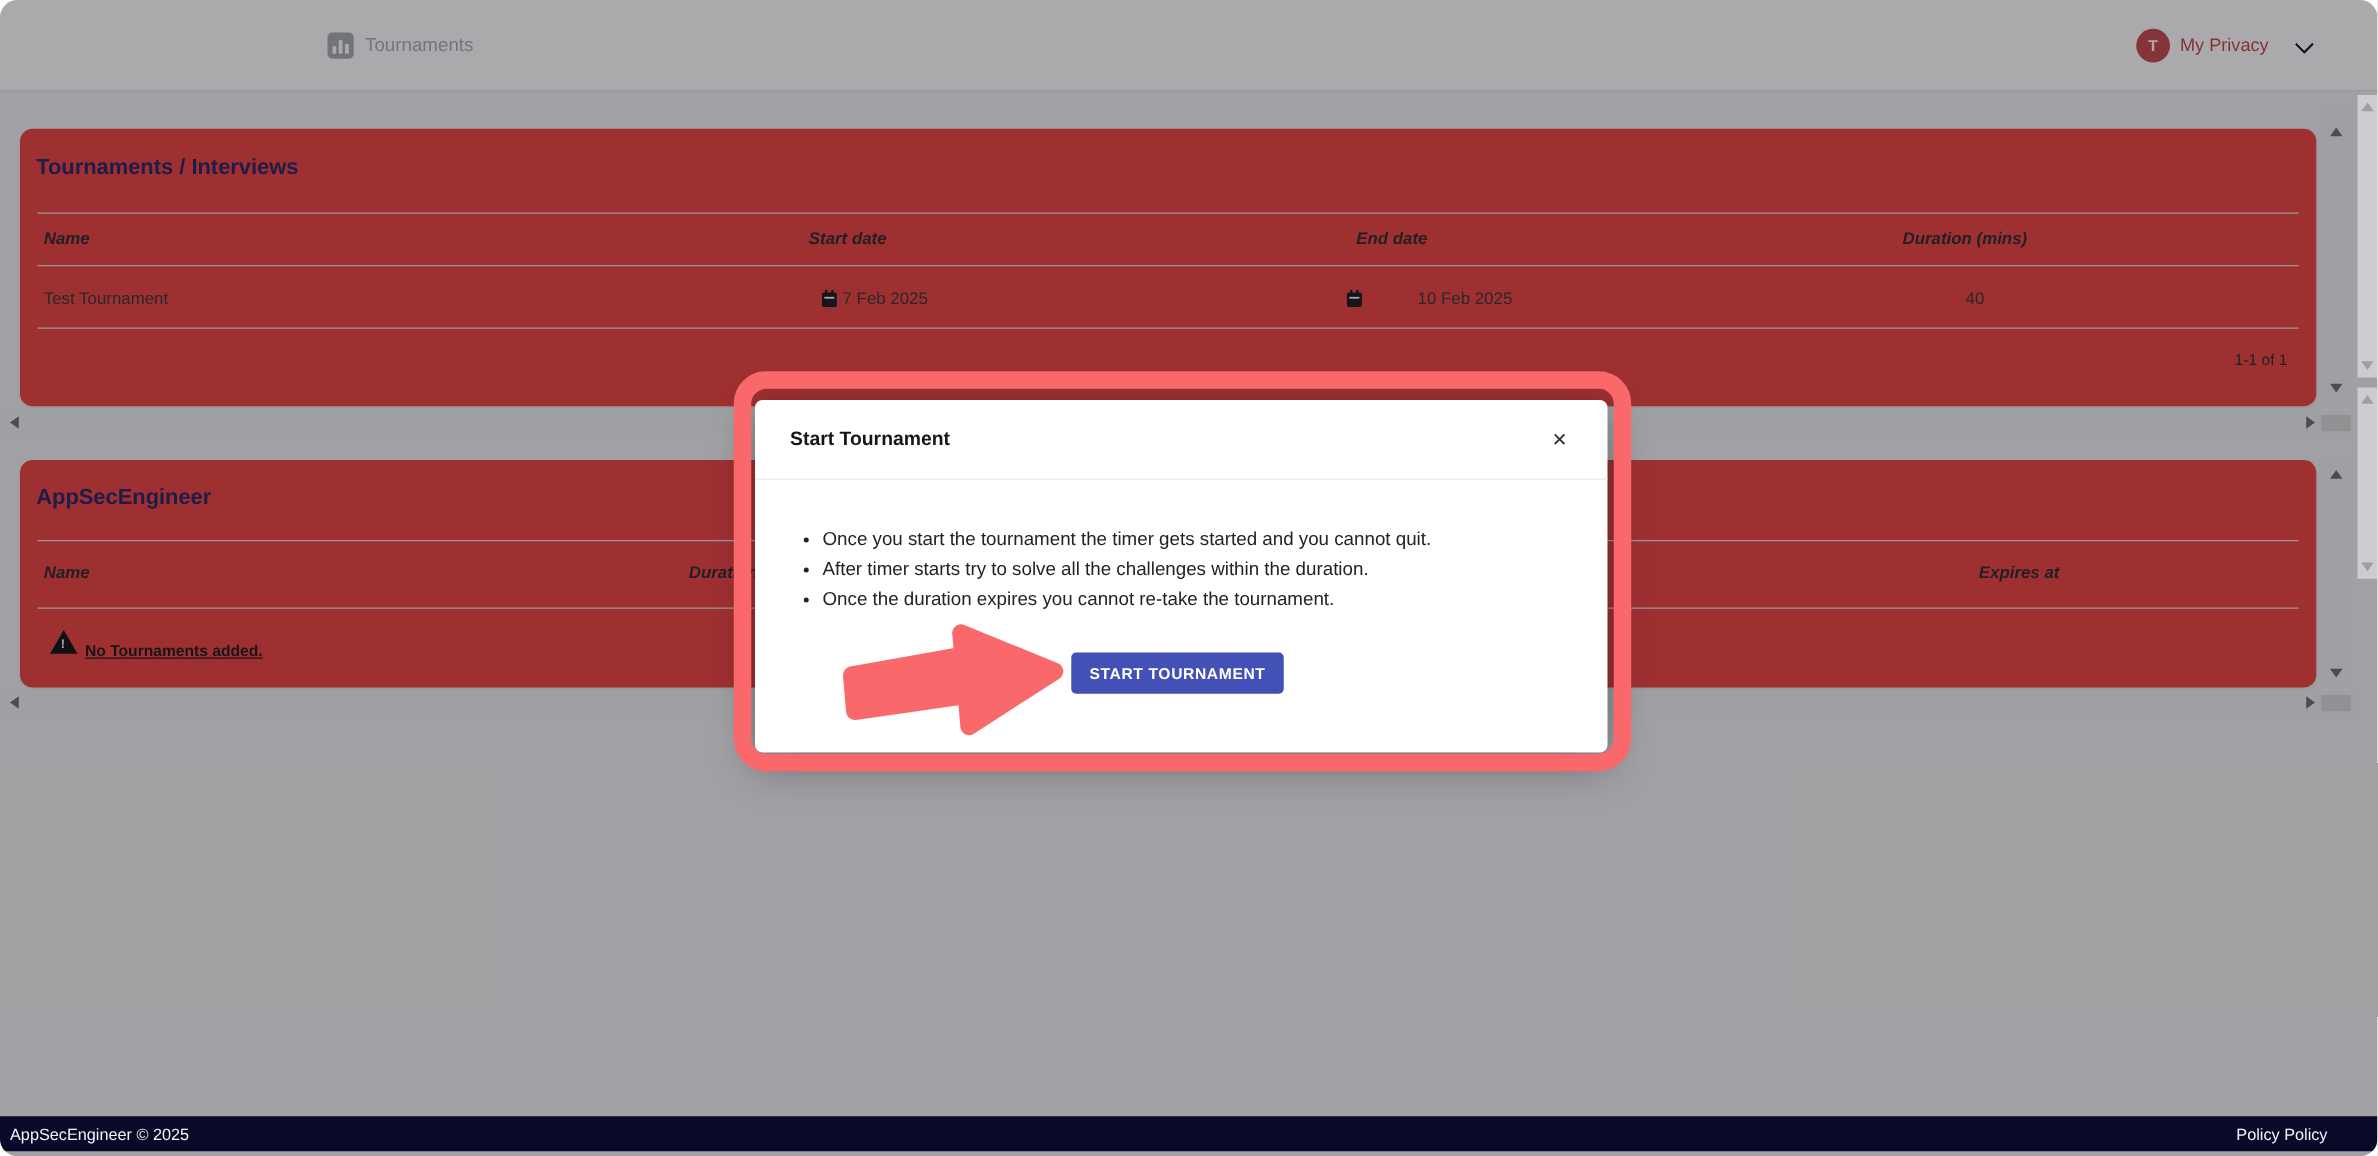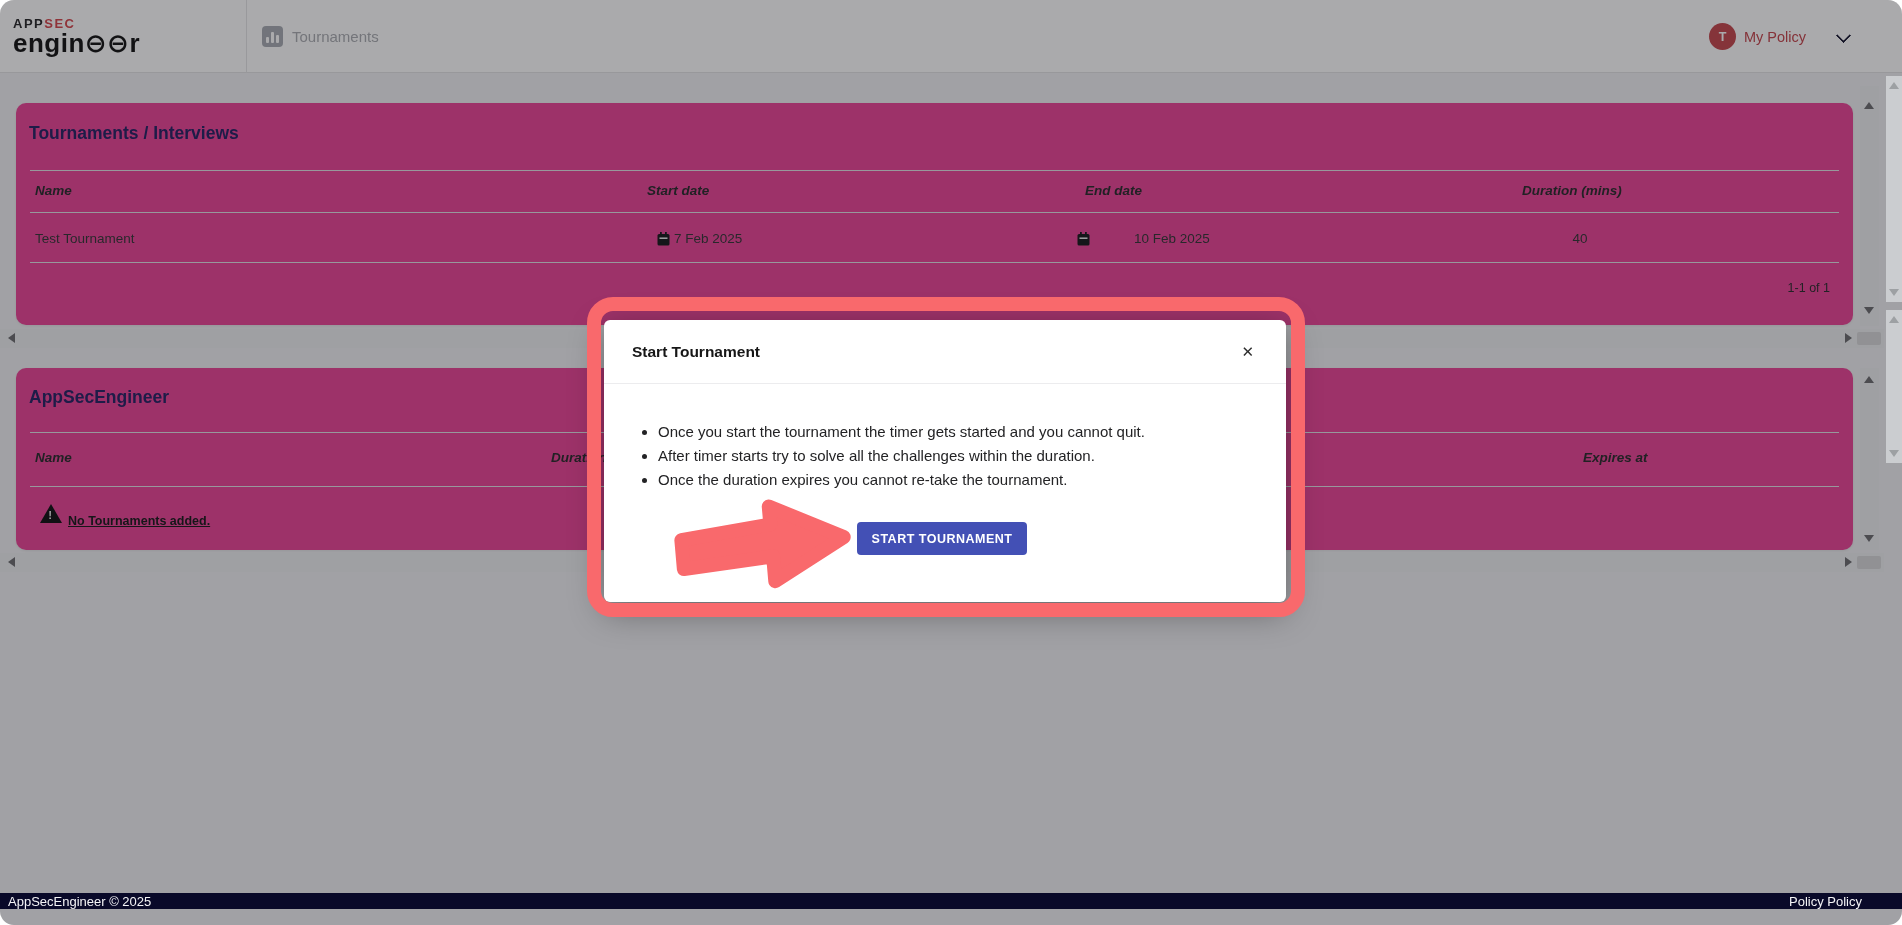--- a/index.html
+++ b/index.html
@@ -13,21 +13,21 @@
   .brand-sec{color:#d6494f;}
   .brand-line2{font-size:26px;font-weight:700;letter-spacing:.5px;line-height:25px;color:#161616;}
   .nav-icon{position:absolute;left:262px;top:26px;width:21px;height:21px;background:#a9adb4;border-radius:4px;display:flex;align-items:flex-end;justify-content:center;gap:2px;padding-bottom:4px;box-sizing:border-box;}
   .nav-icon i{display:block;width:3px;background:#ffffff;border-radius:1px;}
   .nav-label{position:absolute;left:292px;top:28px;font-size:15px;color:#acaeb3;}
   .avatar{position:absolute;left:1709px;top:23px;width:27px;height:27px;border-radius:50%;background:#c64a50;color:#ffffff;font-size:12.5px;font-weight:700;display:flex;align-items:center;justify-content:center;}
   .account-label{position:absolute;left:1744px;top:29px;font-size:14.5px;font-weight:500;color:#c6484f;}
   .chevron-down{position:absolute;left:1838px;top:30px;width:9px;height:9px;border-right:2.5px solid #171731;border-bottom:2.5px solid #171731;transform:rotate(45deg);border-radius:1px;}
 
   
-  .card{position:absolute;background:#ec4899;border-radius:10px;box-shadow:0 1px 3px rgba(0,0,0,.07);}
+  .card{position:absolute;background:#ef4444;border-radius:10px;box-shadow:0 1px 3px rgba(0,0,0,.07);}
   .card-title{position:absolute;font-size:17.5px;font-weight:700;color:#292566;}
   .divider{position:absolute;height:1px;background:#e4e4e7;}
   .th{position:absolute;font-size:13.5px;font-weight:600;color:#2d2d2f;font-style:italic;}
   .td{position:absolute;font-size:13.5px;color:#38383a;}
   .pagination{position:absolute;font-size:12.5px;color:#2e2e30;text-align:right;width:80px;}
   .cal{position:absolute;width:13px;height:14px;}
   .warn-tri{position:absolute;width:0;height:0;border-left:11px solid transparent;border-right:11px solid transparent;border-bottom:19px solid #141416;}
   .warn-tri b{position:absolute;left:-2.5px;top:6px;color:#ffffff;font-size:10px;font-weight:700;}
   .empty-msg{position:absolute;font-size:12.5px;font-weight:600;color:#1c1c1e;}
 
@@ -39,54 +39,50 @@
   .tri.down{border-left:5px solid transparent;border-right:5px solid transparent;border-top:7px solid #6f6f72;}
   .tri.left{border-top:5px solid transparent;border-bottom:5px solid transparent;border-right:7px solid #6f6f72;}
   .tri.right{border-top:5px solid transparent;border-bottom:5px solid transparent;border-left:7px solid #6f6f72;}
   .hthumb{position:absolute;width:24px;height:13px;background:#d9d9db;border-radius:2px;}
   .gutter{position:absolute;left:1886px;width:16px;background:#cbcdd0;z-index:45;}
   .gutter .tri.up{border-bottom-color:#9da0a3;}
   .gutter .tri.down{border-top-color:#9da0a3;}
 
   
   #dim{position:absolute;inset:0;background:rgba(12,12,16,.35);z-index:40;}
-  #footer{position:absolute;left:0;top:893px;width:1902px;height:16px;background:#090929;z-index:45;display:flex;align-items:center;justify-content:space-between;box-sizing:border-box;padding:0 40px 0 8px;}
+  #footer{position:absolute;left:0;top:893px;width:1902px;height:28px;background:#090929;z-index:45;display:flex;align-items:center;justify-content:space-between;box-sizing:border-box;padding:0 40px 0 8px;}
   #footer .ftxt{font-size:13px;color:#f4f4f6;}
 
   
   #highlight-ring{position:absolute;left:587px;top:297px;width:718px;height:320px;border:14px solid #f9696c;border-radius:26px;box-sizing:border-box;z-index:56;pointer-events:none;}
   #modal{position:absolute;left:604px;top:320px;width:682px;height:282px;background:#ffffff;border-radius:6px;box-shadow:0 10px 34px rgba(0,0,0,.38);z-index:55;}
   #modal-header{position:absolute;left:0;top:0;width:682px;height:64px;border-bottom:1px solid #ececee;box-sizing:border-box;}
   #modal-title{position:absolute;left:28px;top:23px;font-size:15.5px;font-weight:700;color:#161616;}
   #modal-close{position:absolute;right:30px;top:21px;font-size:15px;color:#2e2e2e;cursor:pointer;background:none;border:none;padding:2px;font-family:inherit;}
   #modal-bullets{position:absolute;left:36px;top:100px;margin:0;padding-left:18px;}
   #modal-bullets li{font-size:15px;color:#232325;line-height:24px;}
   #start-btn{position:absolute;left:253px;top:202px;width:170px;height:33px;background:#4350b5;border:none;border-radius:4px;color:#ffffff;font-size:12.5px;font-weight:600;letter-spacing:.5px;font-family:inherit;cursor:pointer;}
   #arrow{position:absolute;left:668px;top:495px;z-index:57;transform:rotate(-5deg);pointer-events:none;}
 </style>
 </head>
 <body>
 
 <div id="app">
 
   <div id="topbar">
-    <div id="logo-block">
-      <div class="brand-line1"><span>APP</span><span class="brand-sec">SEC</span></div>
-      <div class="brand-line2">engin⊖⊖r</div>
-    </div>
     <span class="nav-icon">
       <i style="height:6px"></i>
         <i style="height:11px"></i>
         <i style="height:8px"></i>
     </span>
     <span class="nav-label">Tournaments</span>
     <span class="avatar">
         <span>T</span>
       </span>
-    <span class="account-label">My Policy</span>
+    <span class="account-label">My Privacy</span>
     <span class="chevron-down"></span>
   </div>
 
   <div class="card" style="left:16px;top:103px;width:1837px;height:222px;">
     <div class="card-title" style="left:13px;top:20px;">Tournaments / Interviews</div>
     <div class="divider" style="left:14px;top:67px;width:1809px;"></div>
     <div class="th" style="left:19px;top:80px;">Name</div>
     <div class="th" style="left:631px;top:80px;">Start date</div>
     <div class="th" style="left:1069px;top:80px;">End date</div>
     <div class="th" style="left:1506px;top:80px;">Duration (mins)</div>

